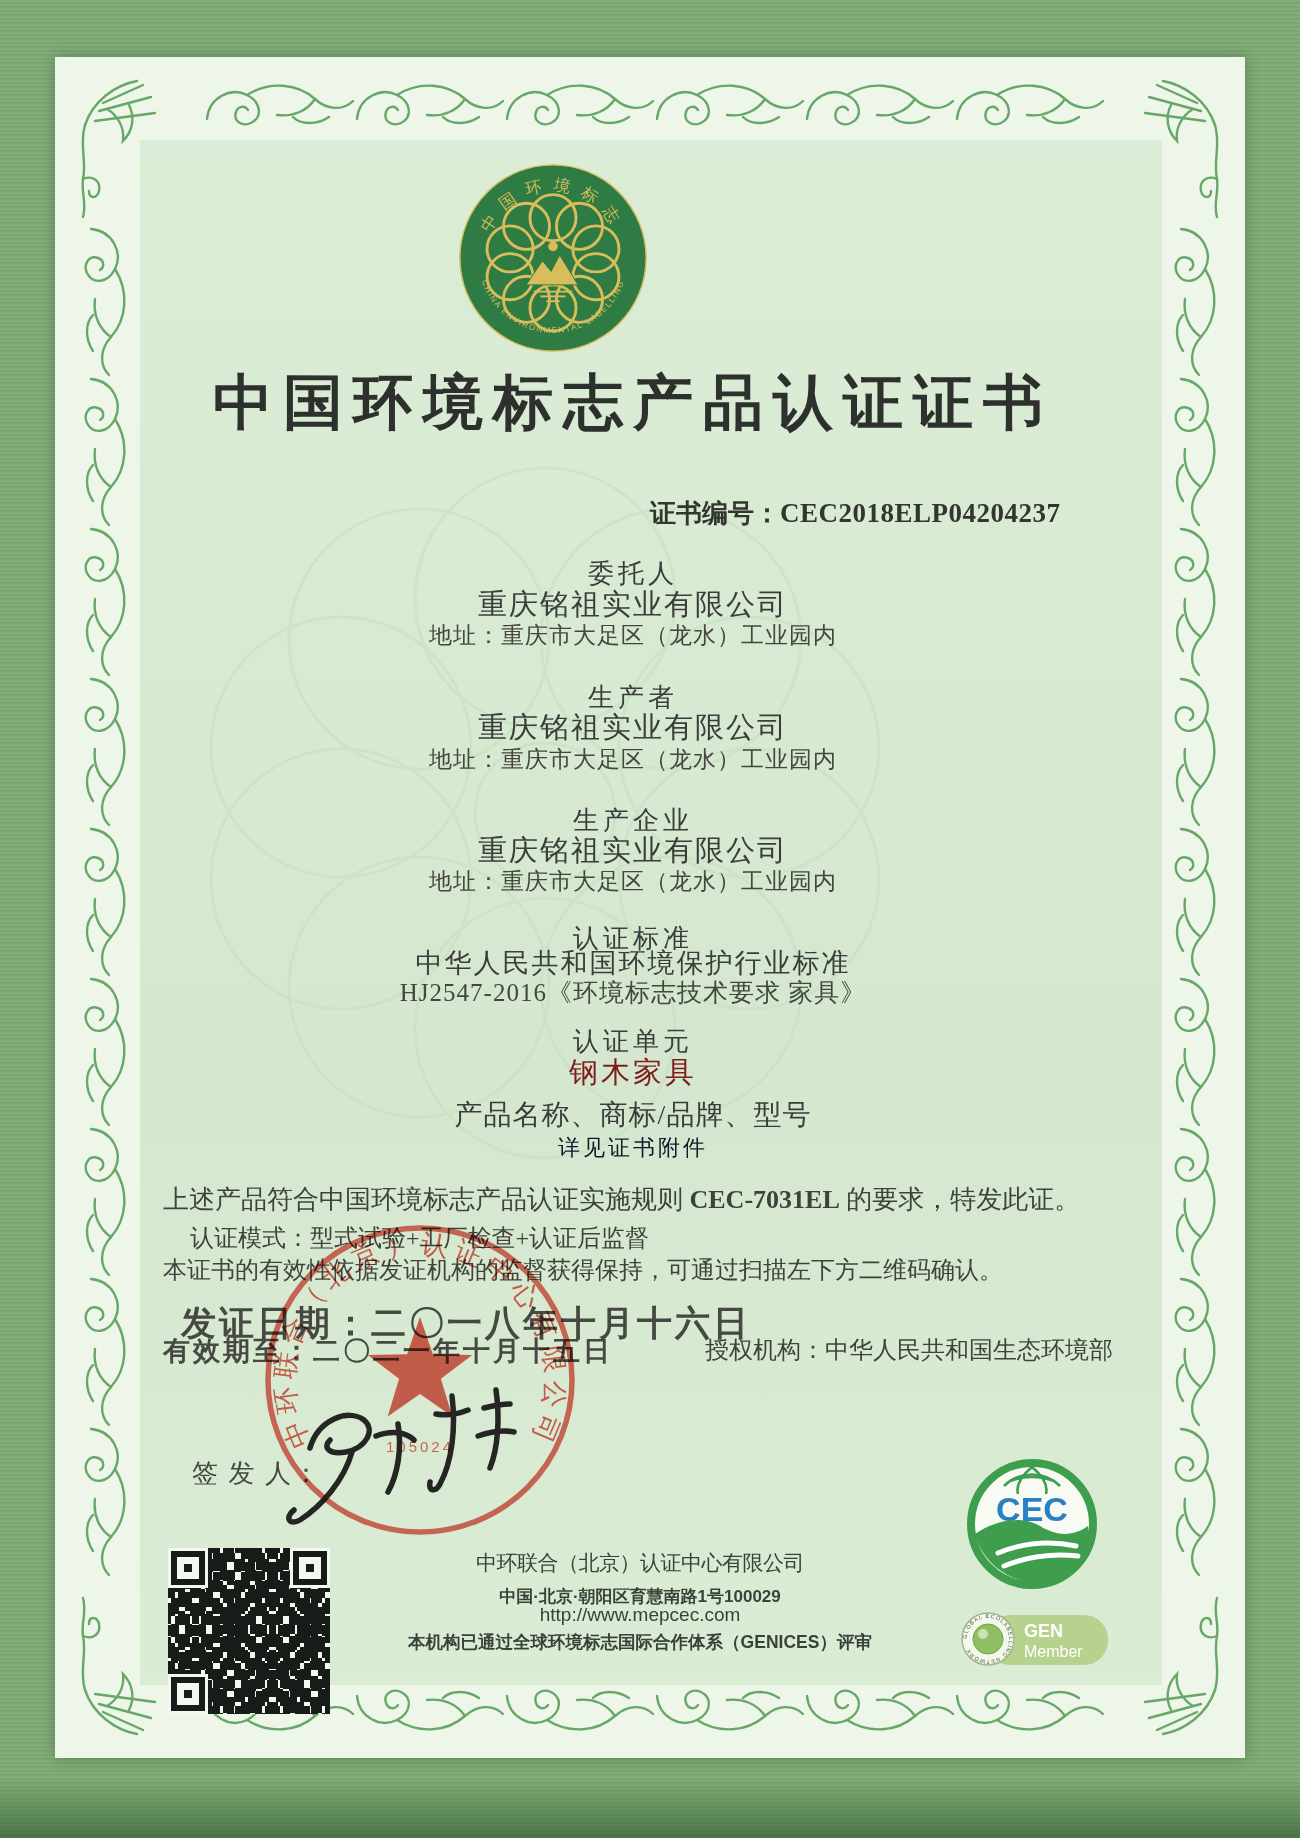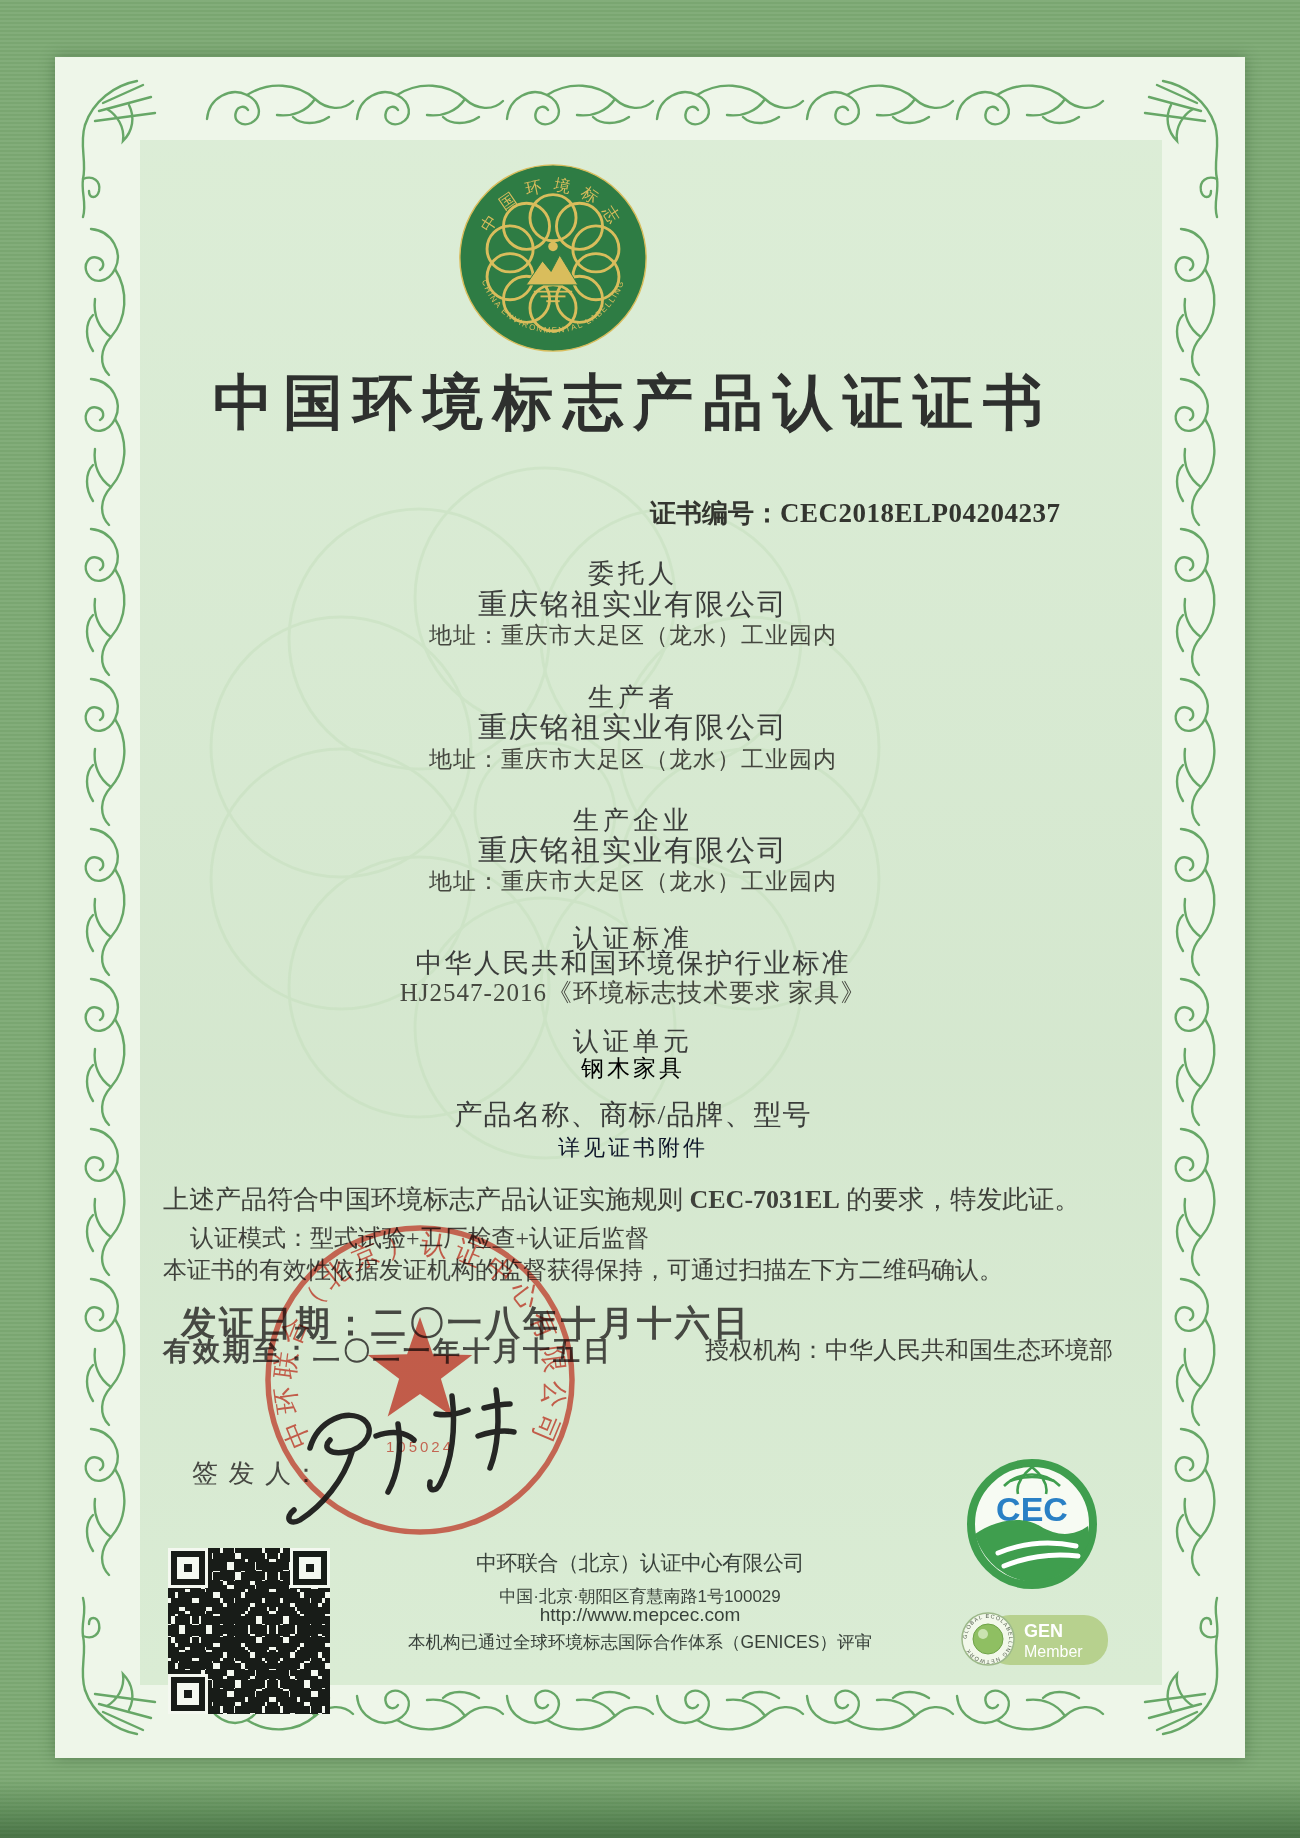--- a/index.html
+++ b/index.html
@@ -39,21 +39,21 @@
   .comp   { font-size:29px; letter-spacing:2px; color:#3B3D3B; }
   .addr   { font-size:23px; letter-spacing:1px; color:#45473F; }
   .title  {
     position:absolute; top:363px; left:113px; width:1040px; text-align:center;
     font-size:60px; font-weight:700; letter-spacing:10px; color:#2E302E; white-space:nowrap;
   }
   .certno { position:absolute; left:650px; top:496px; font-size:26px; color:#33352F; white-space:nowrap; }
   .certno b { font-size:27px; letter-spacing:.5px; }
   .freeline { position:absolute; white-space:nowrap; color:#3F413B; }
   .footer { position:absolute; left:140px; width:1000px; text-align:center;
-    font-family:"Liberation Sans","DejaVu Sans",sans-serif; color:#38413A; }
+    font-family:"Liberation Sans","DejaVu Sans",sans-serif; color:#38413A;font-weight:bold; }
   .qr {
     position:absolute; left:168px; top:1548px; width:162px; height:166px;
     background:
       repeating-conic-gradient(#181c18 0% 25%, rgba(0,0,0,0) 0% 50%) 0 0 / 22px 22px,
       repeating-conic-gradient(#181c18 0% 25%, rgba(0,0,0,0) 0% 50%) 7px 5px / 30px 18px,
       repeating-conic-gradient(#181c18 0% 25%, rgba(0,0,0,0) 0% 50%) 3px 11px / 14px 26px,
       #f4f8f0;
   }
   .qr .f { position:absolute; width:40px; height:40px; background:#f4f8f0; }
   .qr .f::before { content:""; position:absolute; inset:3px; border:6px solid #181c18; }
@@ -233,21 +233,21 @@
 
   <div class="line role" style="top:803px">生产企业</div>
   <div class="line comp" style="top:831px">重庆铭祖实业有限公司</div>
   <div class="line addr" style="top:866px">地址：重庆市大足区（龙水）工业园内</div>
 
   <div class="line role" style="top:921px">认证标准</div>
   <div class="line" style="top:945px; font-size:27px; letter-spacing:2px;">中华人民共和国环境保护行业标准</div>
   <div class="line" style="top:976px; font-size:25px; letter-spacing:1px; color:#45473F;">HJ2547-2016《环境标志技术要求 家具》</div>
 
   <div class="line role" style="top:1024px">认证单元</div>
-  <div class="line" style="top:1053px; font-size:23px; letter-spacing:3px; color:#000000;">钢木家具</div>
+  <div class="line" style="top:1053px; font-size:29px; letter-spacing:3px; color:#7f1d1d;">钢木家具</div>
 
   <div class="line" style="top:1096px; font-size:28px; font-weight:400; letter-spacing:1px;">产品名称、商标/品牌、型号</div>
   <div class="line" style="top:1133px; font-size:22px; letter-spacing:3px; color:#0f172a;">详见证书附件</div>
 </div>
 
 <div class="freeline" style="left:163px; top:1182px; font-size:26px;">
   <span>上述产品符合中国环境标志产品认证实施规则 </span><b>CEC-7031EL</b><span> 的要求，特发此证。</span>
 </div>
 <div class="freeline" style="left:190px; top:1222px; font-size:24px;text-align:center;">认证模式：型式试验+工厂检查+认证后监督</div>
 <div class="freeline" style="left:163px; top:1254px; font-size:24px;">本证书的有效性依据发证机构的监督获得保持，可通过扫描左下方二维码确认。</div>

